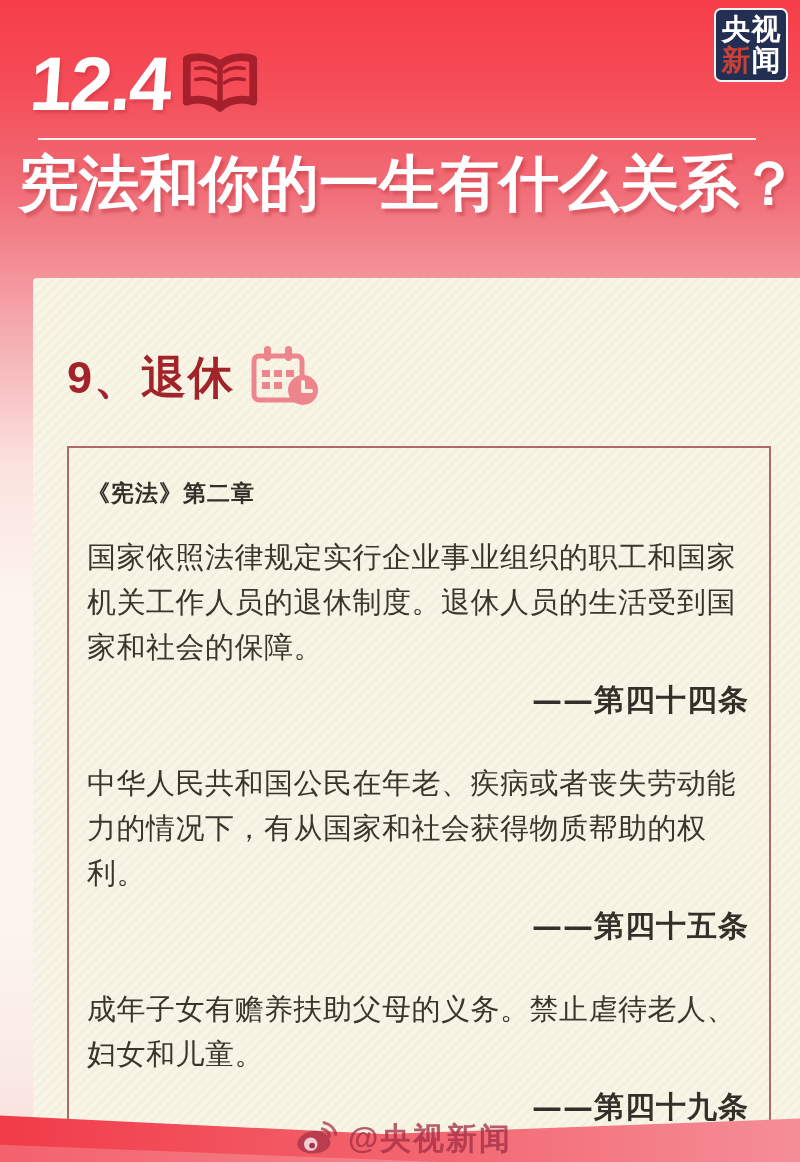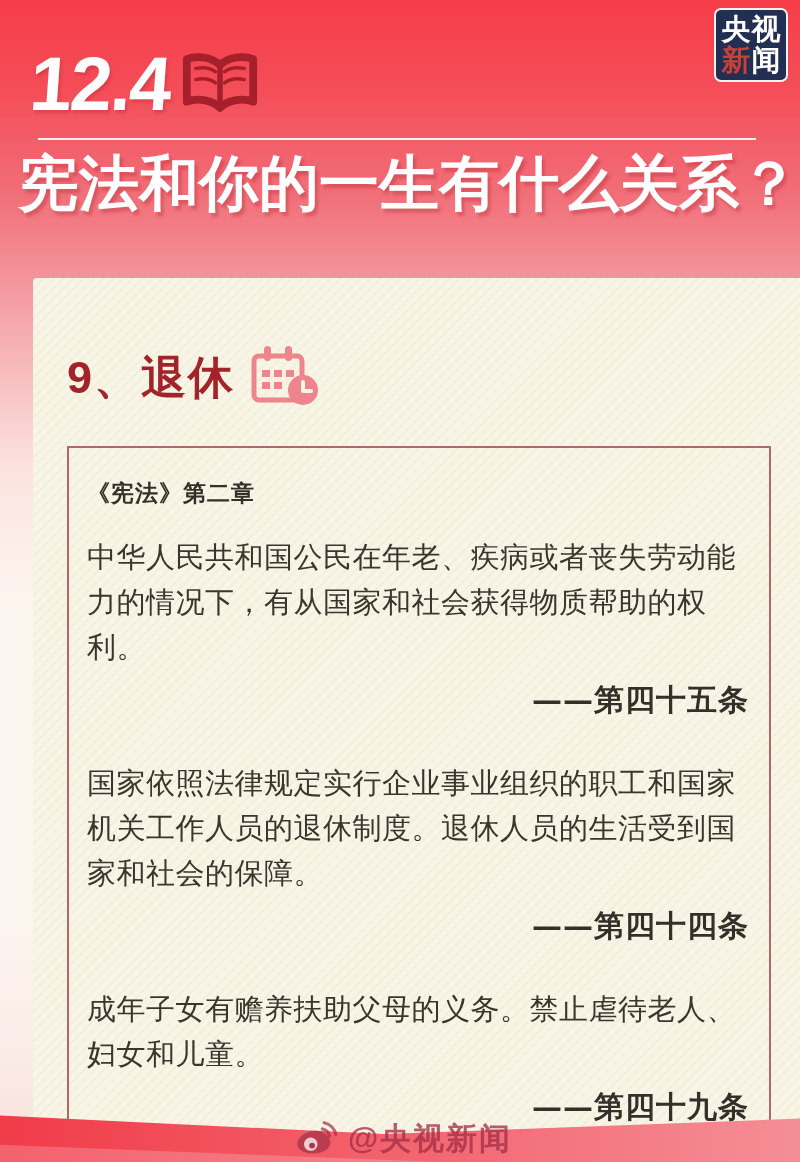--- a/index.html
+++ b/index.html
@@ -194,27 +194,27 @@
           <path d="M55 38 L55 47 L63 47" fill="none" stroke="#f8f5e6" stroke-width="4" stroke-linecap="round" stroke-linejoin="round"></path>
         </svg>
       </div>
     </div>
 
 
     <div class="law-box">
       <div class="law-heading">《宪法》第二章</div>
 
       <div class="article">
+        <p class="article-text">国家依照法律规定实行企业事业组织的职工和国家机关工作人员的退休制度。退休人员的生活受到国家和社会的保障。</p>
+        <p class="article-source">——第四十四条</p>
+      </div>
+
+      <div class="article">
         <p class="article-text">中华人民共和国公民在年老、疾病或者丧失劳动能力的情况下，有从国家和社会获得物质帮助的权利。</p>
         <p class="article-source">——第四十五条</p>
-      </div>
-
-      <div class="article">
-        <p class="article-text">国家依照法律规定实行企业事业组织的职工和国家机关工作人员的退休制度。退休人员的生活受到国家和社会的保障。</p>
-        <p class="article-source">——第四十四条</p>
       </div>
 
       <div class="article">
         <p class="article-text">成年子女有赡养扶助父母的义务。禁止虐待老人、妇女和儿童。</p>
         <p class="article-source">——第四十九条</p>
       </div>
     </div>
   </div>
 
   <div class="footer-band"></div>

